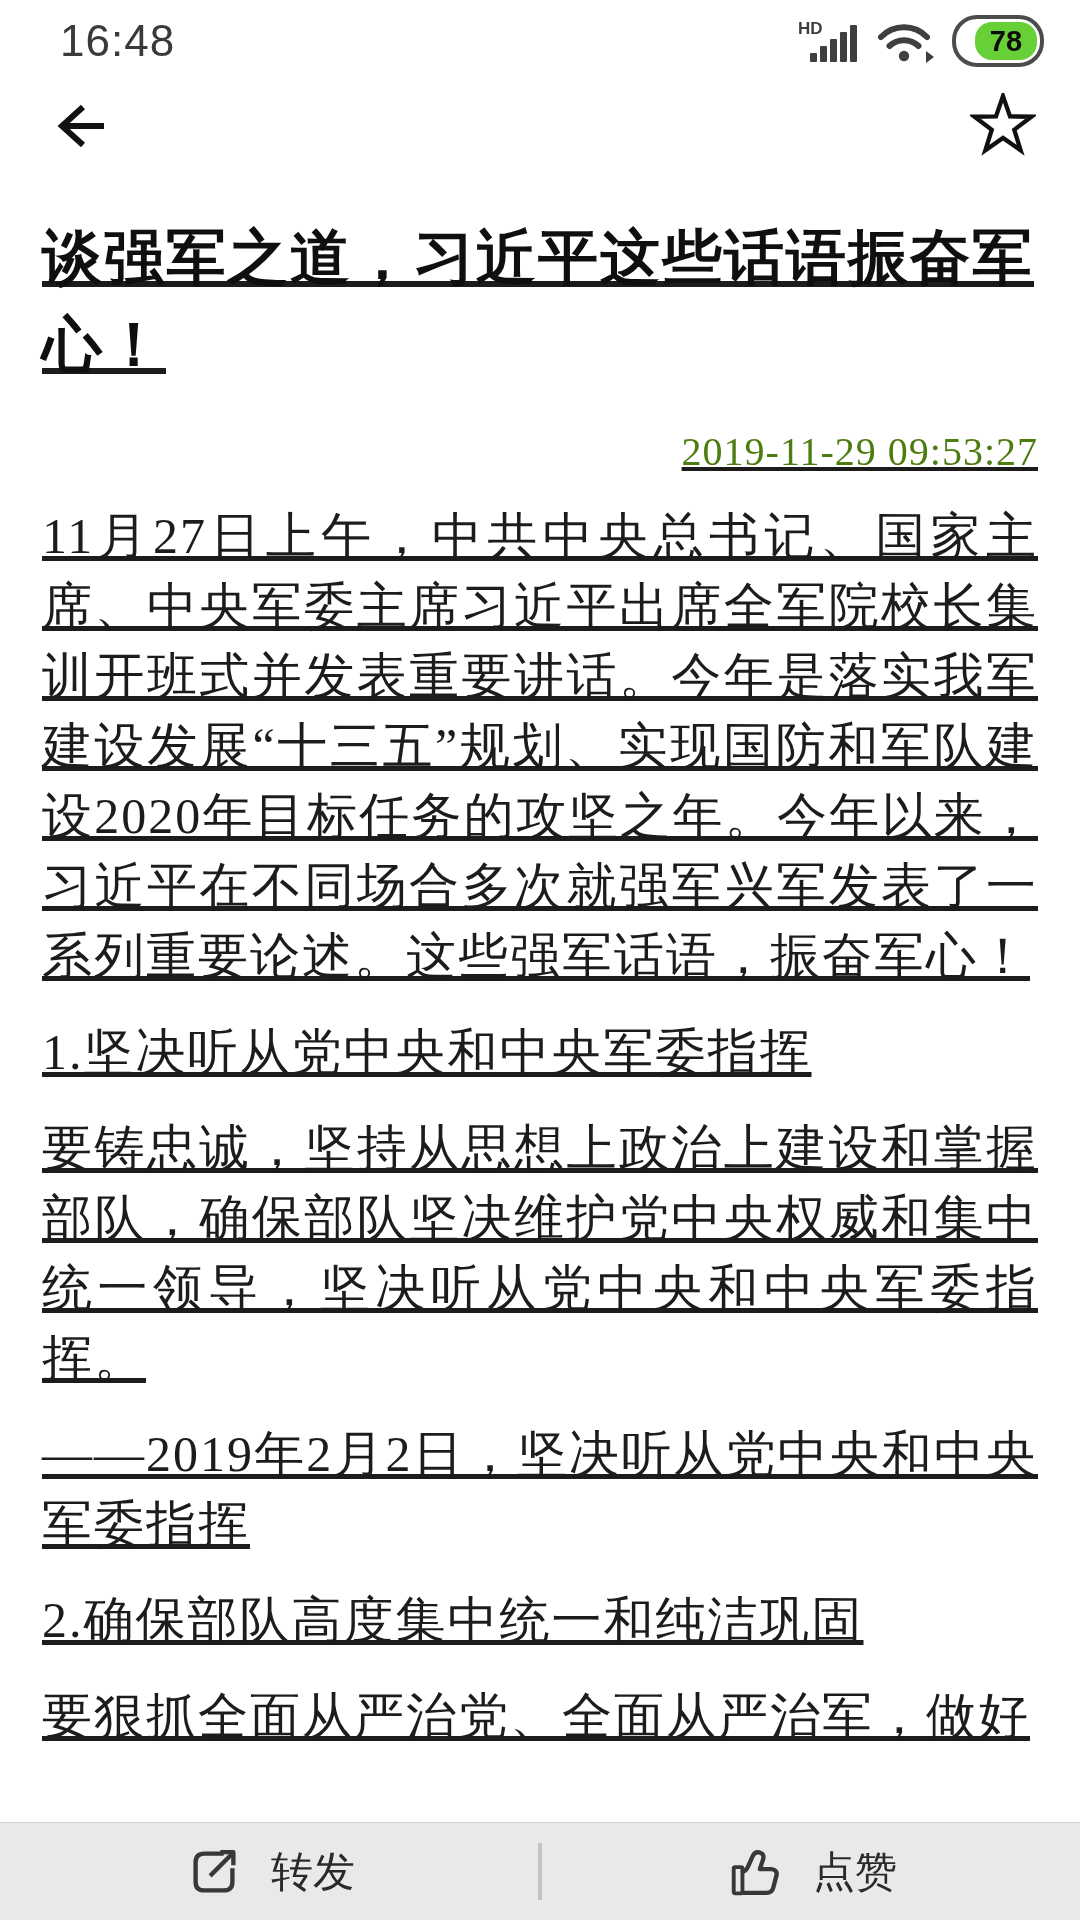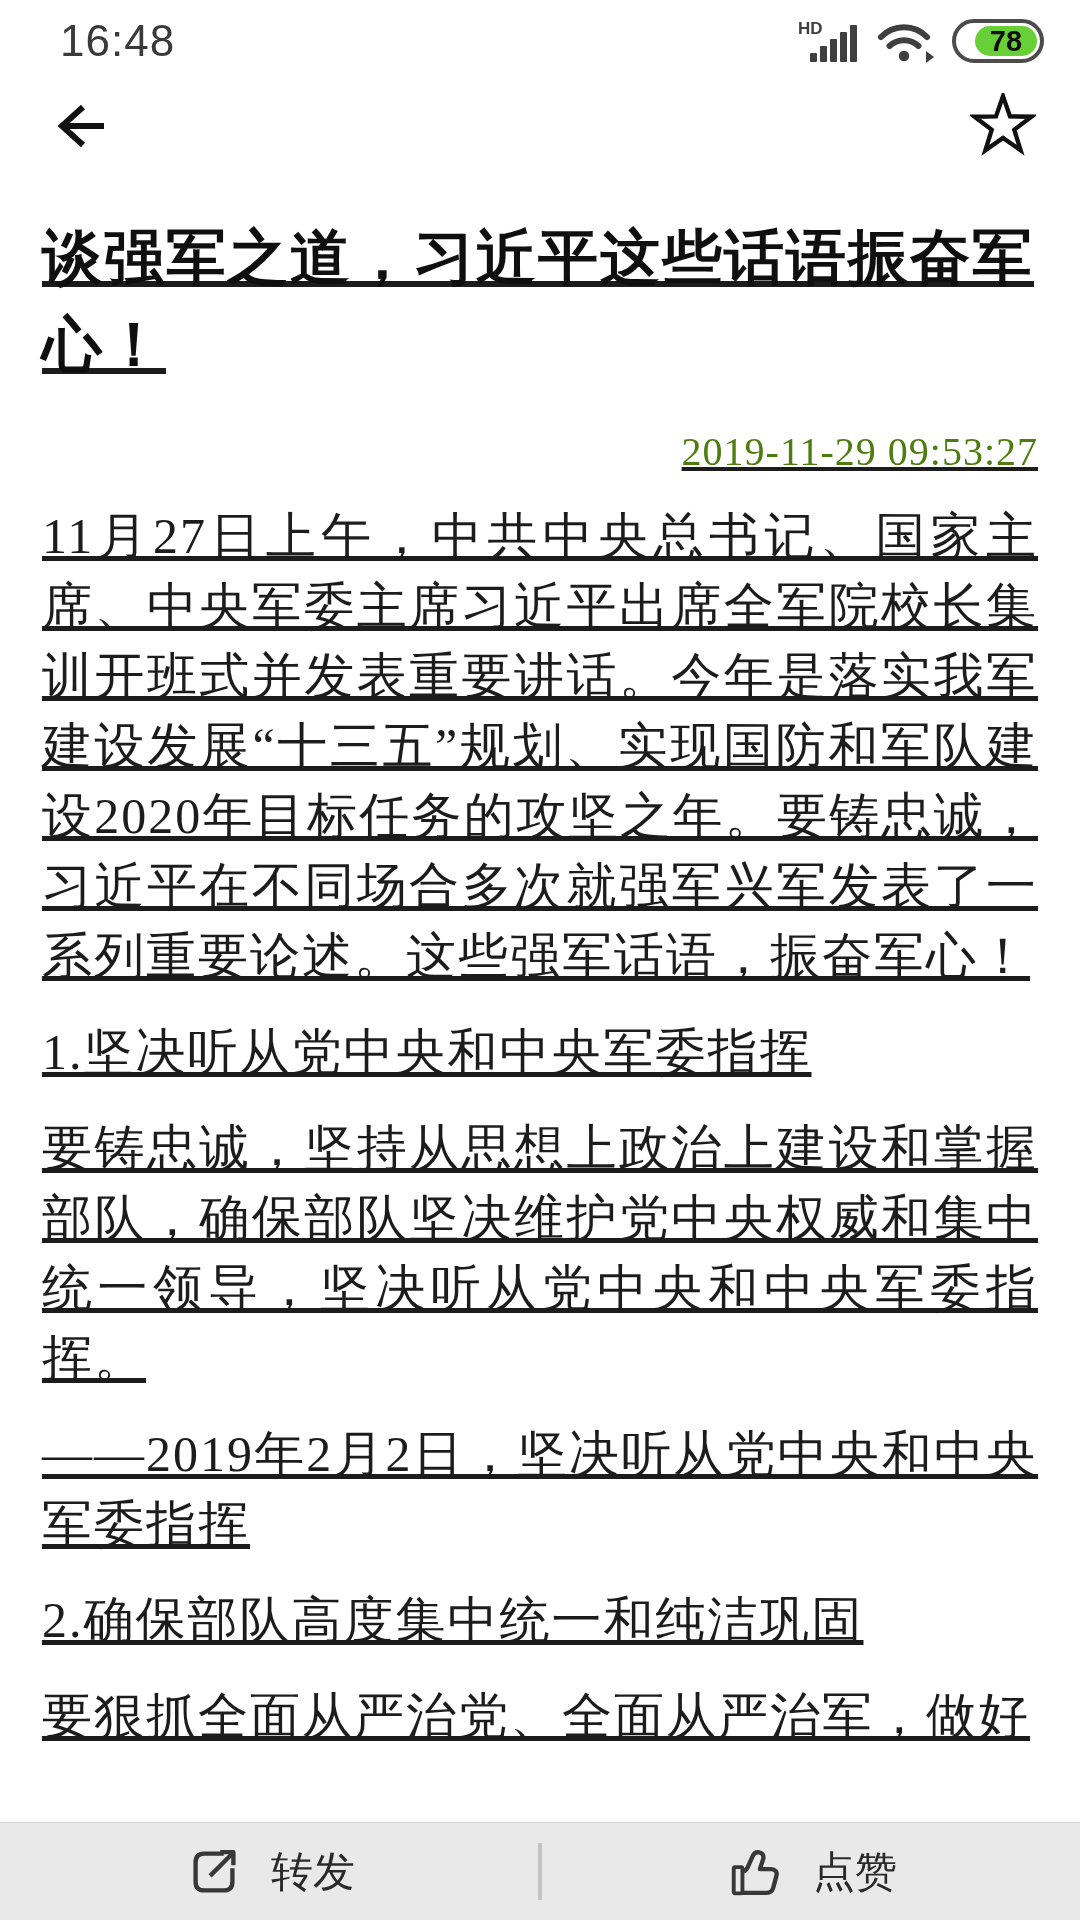--- a/index.html
+++ b/index.html
@@ -8,21 +8,21 @@
     overflow:hidden;font-family:"Liberation Sans",sans-serif;color:#1c1c1c;
   }
   
   .status-bar{
     height:74px;display:flex;justify-content:space-between;align-items:center;
     padding:8px 36px 0 60px;box-sizing:border-box;
   }
   .sb-time{font-size:44px;color:#3a3a3a;letter-spacing:1px;}
   .sb-right{display:flex;align-items:center;gap:16px;}
   .battery{
-    position:relative;width:92px;height:44px;border:4px solid #4c4c4c;
+    position:relative;width:92px;height:52px;border:4px solid #4c4c4c;
     border-radius:25px;background:#fff;box-sizing:border-box;
   }
   .battery-fill{
     position:absolute;top:3px;bottom:3px;right:3px;width:62px;background:#67d036;
     border-radius:17px;display:flex;align-items:center;justify-content:center;
     font-size:29px;font-weight:600;color:#0c0c0c;
   }
   
   .nav-bar{
     height:104px;display:flex;justify-content:space-between;align-items:center;
@@ -104,21 +104,21 @@
           <polygon points="32,3 38.8,22.7 59.6,23 42.9,35.6 49.1,55.5 32,43.5 14.9,55.5 21.1,35.6 4.4,23 25.2,22.7" fill="none" stroke="#111" stroke-width="4.2" stroke-linejoin="miter"></polygon>
         </svg>
       </span>
     </button>
   </div>
 
   <div class="article">
     <h1 class="article-title">谈强军之道，习近平这些话语振奋军心！</h1>
     <div class="article-timestamp">2019-11-29 09:53:27</div>
 
-    <p>11月27日上午，中共中央总书记、国家主席、中央军委主席习近平出席全军院校长集训开班式并发表重要讲话。今年是落实我军建设发展“十三五”规划、实现国防和军队建设2020年目标任务的攻坚之年。要铸忠诚，习近平在不同场合多次就强军兴军发表了一系列重要论述。这些强军话语，振奋军心！</p>
+    <p>11月27日上午，中共中央总书记、国家主席、中央军委主席习近平出席全军院校长集训开班式并发表重要讲话。今年是落实我军建设发展“十三五”规划、实现国防和军队建设2020年目标任务的攻坚之年。今年以来，习近平在不同场合多次就强军兴军发表了一系列重要论述。这些强军话语，振奋军心！</p>
     <p>1.坚决听从党中央和中央军委指挥</p>
     <p>要铸忠诚，坚持从思想上政治上建设和掌握部队，确保部队坚决维护党中央权威和集中统一领导，坚决听从党中央和中央军委指挥。</p>
     <p>——2019年2月2日，坚决听从党中央和中央军委指挥</p>
     <p>2.确保部队高度集中统一和纯洁巩固</p>
     <p>要狠抓全面从严治党、全面从严治军，做好</p>
   </div>
 
   <div class="toolbar">
     <button class="toolbar-item">
       <span>

